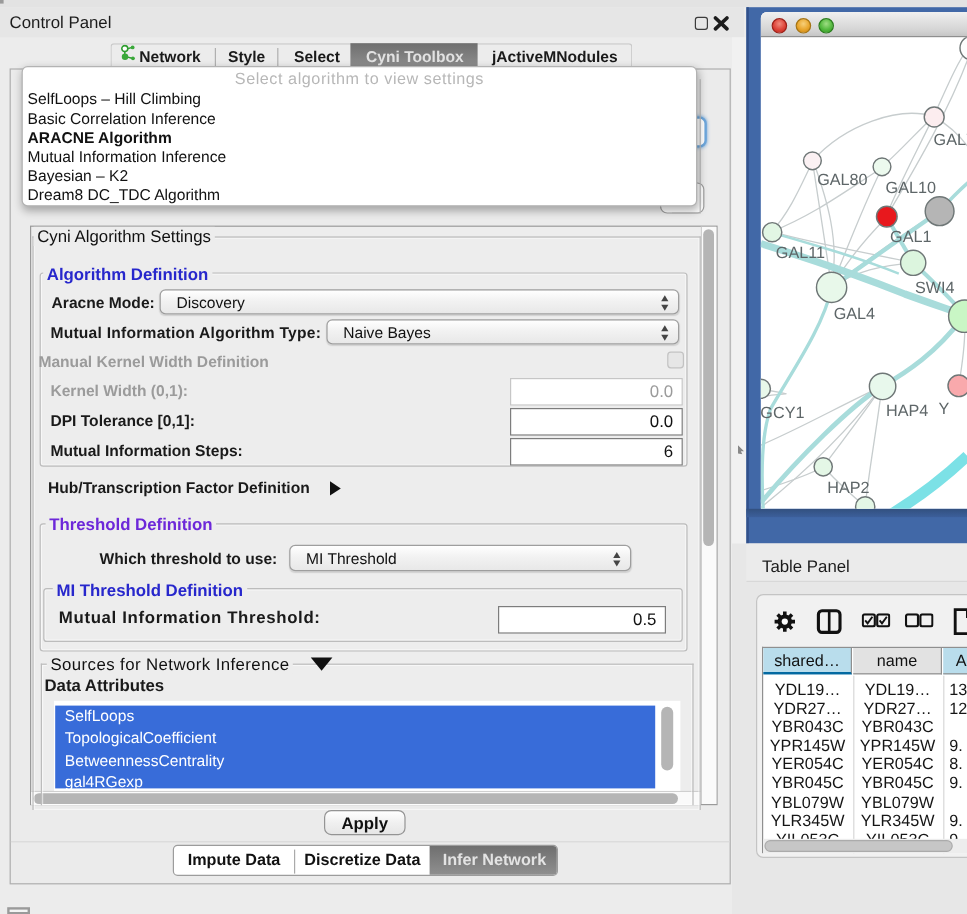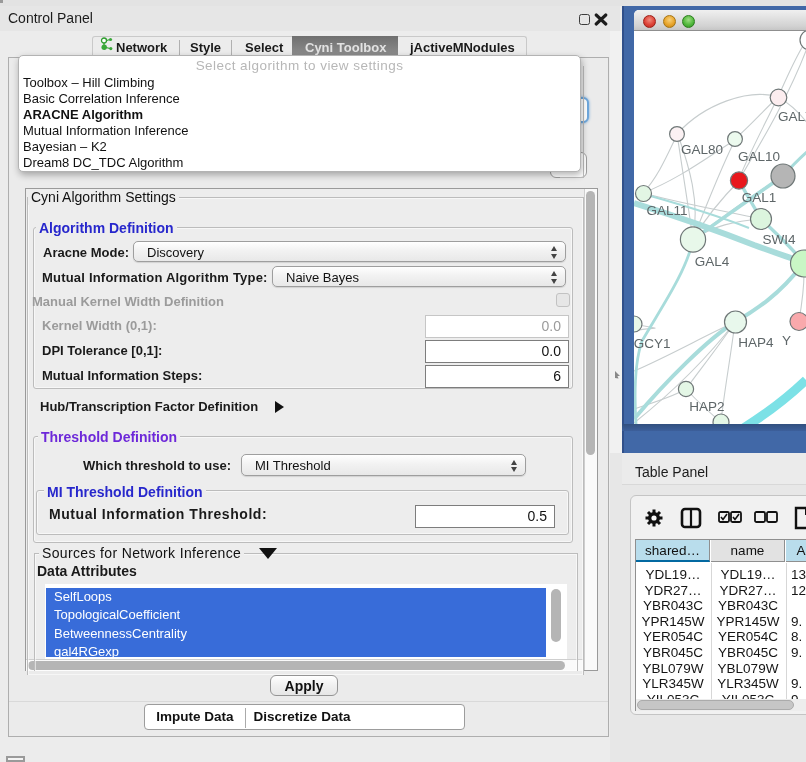--- a/index.html
+++ b/index.html
@@ -131,28 +131,29 @@
 <div class="ab" style="left:9px;top:701px;width:599px;height:1px;background:#d9d9d9;"></div>
 
 <div class="ab" style="left:270px;top:675px;width:68px;height:21px;border:1px solid #949494;border-radius:6px;
      background:linear-gradient(#ffffff,#f0f0f0 50%,#e6e6e6);text-align:center;
      font-size:14px;font-weight:bold;color:#111;padding-top:2px;">Apply</div>
 
 <div class="ab" style="left:144px;top:704px;width:321px;height:26px;border:1px solid #9c9c9c;border-radius:4px;background:#fff;overflow:hidden;">
   <div class="ab" style="left:0;top:0;width:100px;height:26px;font-weight:bold;font-size:13.5px;color:#111;text-align:center;padding-top:4px;">Impute Data</div>
   <div class="ab" style="left:100px;top:3px;width:1px;height:20px;background:#aaa;"></div>
   <div class="ab" style="left:101px;top:0;width:112px;height:26px;font-weight:bold;font-size:13.5px;color:#111;text-align:center;padding-top:4px;">Discretize Data</div>
+  <div class="ab" style="left:213px;top:0;width:108px;height:26px;background:linear-gradient(#6f6f6f,#929292);font-weight:bold;font-size:13.5px;color:#e3e3e3;text-align:center;padding-top:4px;">Infer Network</div>
 </div>
 
 <div class="ab" style="left:6px;top:756px;width:19px;height:6px;border:2px solid #9a9a9a;background:#f4f4f4;"></div>
 
 <div class="ab" style="left:18px;top:55px;width:563px;height:117px;background:#fff;border:1px solid #b3b3b3;
      border-radius:5px;box-shadow:1px 3px 7px rgba(0,0,0,.3);"></div>
 <div class="ab" style="left:18px;top:58px;width:563px;text-align:center;font-size:13.5px;letter-spacing:0.45px;color:#b7b7b7;">Select algorithm to view settings</div>
-<div class="ab ditem" style="left:23px;top:75px;">Toolbox – Hill Climbing</div>
+<div class="ab ditem" style="left:23px;top:75px;">SelfLoops – Hill Climbing</div>
 <div class="ab ditem" style="left:23px;top:91px;">Basic Correlation Inference</div>
 <div class="ab ditem" style="left:23px;top:107px;font-weight:bold;">ARACNE Algorithm</div>
 <div class="ab ditem" style="left:23px;top:123px;">Mutual Information Inference</div>
 <div class="ab ditem" style="left:23px;top:139px;">Bayesian – K2</div>
 <div class="ab ditem" style="left:23px;top:155px;">Dream8 DC_TDC Algorithm</div>
 
 <div class="ab" style="left:610px;top:31px;width:12px;height:731px;background:#f1f1f1;"></div>
 <div class="ab" style="left:622px;top:6px;width:184px;height:447px;background:#4168a7;"></div>
 <div class="ab" style="left:622px;top:6px;width:2px;height:447px;background:#31508a;"></div>
 <div class="ab" style="left:622px;top:424px;width:184px;height:7px;background:linear-gradient(#32507f,#3c5f9b);"></div>

